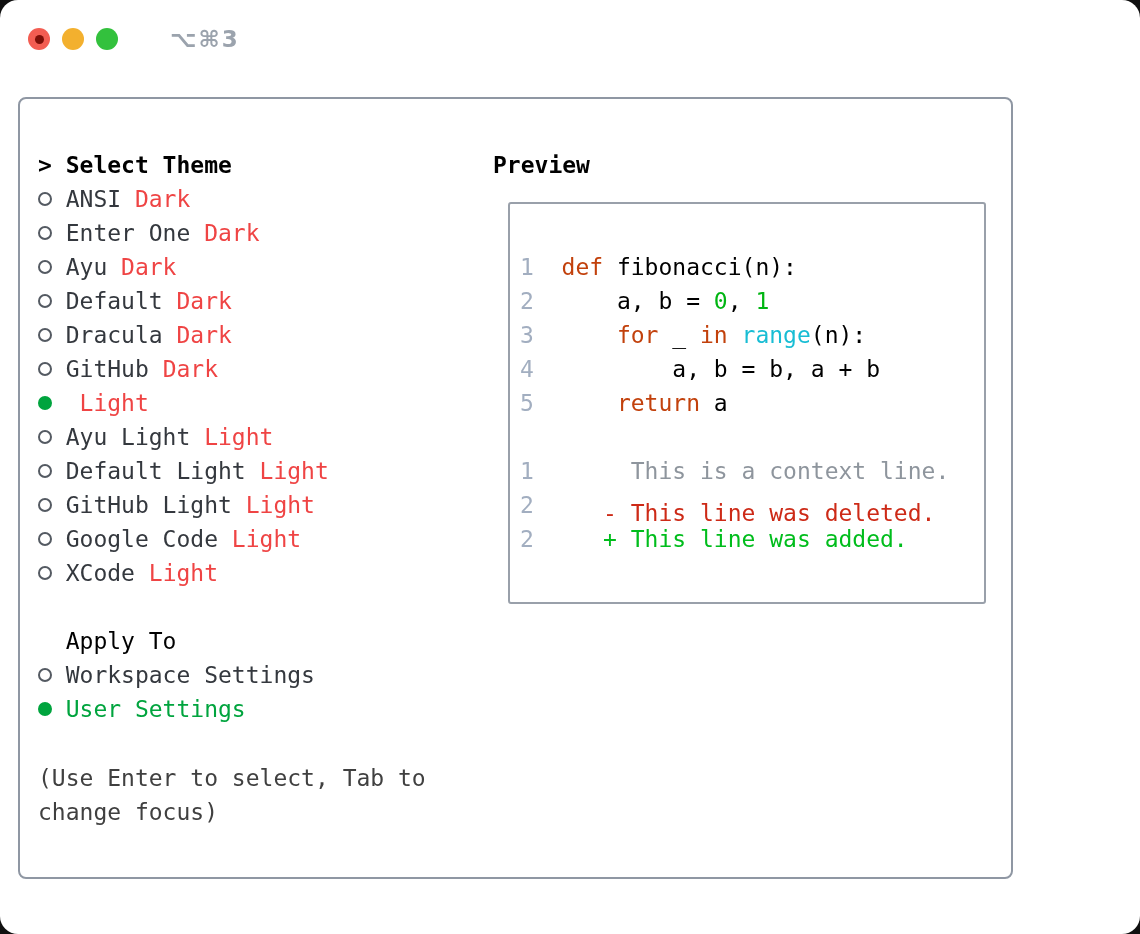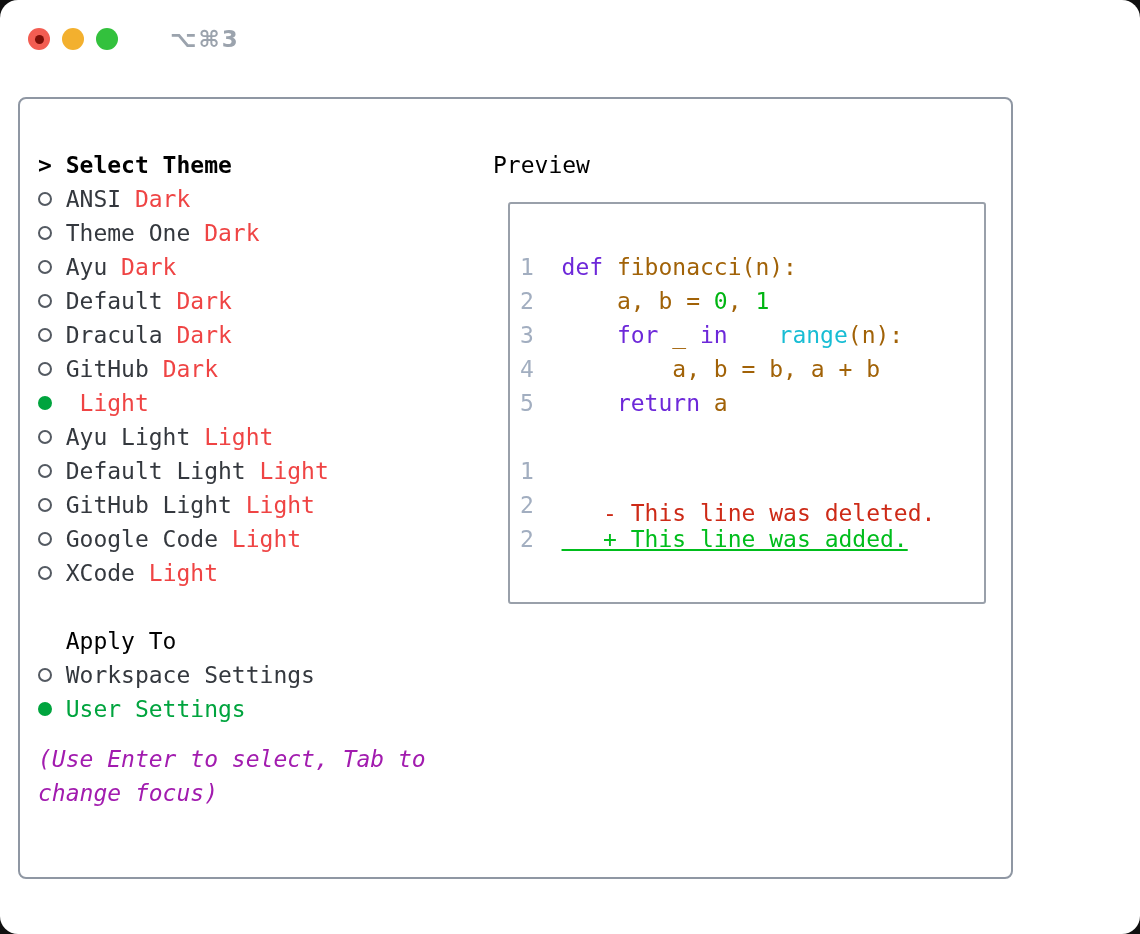--- a/index.html
+++ b/index.html
@@ -62,49 +62,49 @@
     border-radius: 50%;
     box-sizing: border-box;
   }
   .circle.sel { background: #00a43e; border-color: #00a43e; }
   .title-row { font-weight: bold; color: #000000; }
   .sel-text { color: #00a43e; }
   .tag { color: #ef4444; margin-left: 1ch; }
   .apply-gap { height: 34px; }
   .apply-title { font-weight: normal; color: #000000; padding-left: 2ch; height: 34px;
                  display: flex; align-items: center; }
-  .hint { margin-top: 16px; color: #a21caf; font-style: italic; }
+  .hint { margin-top: 35px; color: #404040; }
   .hint div { height: 34px; display: flex; align-items: center; white-space: pre; }
   
   .preview-title {
     position: absolute;
     left: 493px; top: 148px;
     height: 34px; display: flex; align-items: center;
-    font-size: 23px; font-weight: normal; color: #000000;
+    font-size: 23px; font-weight: bold; color: #000000;
   }
   .preview-box {
     position: absolute;
     left: 508px; top: 202px;
     width: 478px; height: 402px;
     border: 2px solid #99a0aa;
     border-radius: 3px;
     box-sizing: border-box;
     padding: 46px 0 0 10px;
     overflow: hidden;
   }
   .code-line { display: flex; height: 34px; align-items: center; white-space: pre;
                font-size: 23px; }
   .lnum { width: 3ch; color: #a2aec0; flex: none; }
-  .seg-plain   { color: #a16207; }
-  .seg-keyword { color: #6d28d9; text-align: right; }
+  .seg-plain   { color: #000000; }
+  .seg-keyword { color: #c2410c; text-align: right; }
   .seg-number  { color: #00b512; }
-  .seg-builtin { color: #18bdd4; margin-left: 37px; }
+  .seg-builtin { color: #18bdd4; }
   .seg-context { color: #8e959d; }
   .seg-deleted { color: #cd2a17; margin-top: 16px; }
-  .seg-added   { color: #00bd1c; text-decoration: underline; }
+  .seg-added   { color: #00bd1c; }
 </style>
 </head>
 <body>
 
 <div class="window">
 
   <div class="titlebar">
     <div class="light red">
       <div class="red-dot"></div>
     </div>
@@ -115,21 +115,21 @@
 
   <div class="panel"></div>
 
   <div class="left-col">
     <div class="row title-row">
       <span class="marker">&gt;</span>
       <span>Select Theme</span>
     </div>
     <div id="theme-list">
         <div class="row"><span class="marker"><span class="circle"></span></span><span>ANSI</span><span class="tag">Dark</span></div>
-        <div class="row"><span class="marker"><span class="circle"></span></span><span>Theme One</span><span class="tag">Dark</span></div>
+        <div class="row"><span class="marker"><span class="circle"></span></span><span>Enter One</span><span class="tag">Dark</span></div>
         <div class="row"><span class="marker"><span class="circle"></span></span><span>Ayu</span><span class="tag">Dark</span></div>
         <div class="row"><span class="marker"><span class="circle"></span></span><span>Default</span><span class="tag">Dark</span></div>
         <div class="row"><span class="marker"><span class="circle"></span></span><span>Dracula</span><span class="tag">Dark</span></div>
         <div class="row"><span class="marker"><span class="circle"></span></span><span>GitHub</span><span class="tag">Dark</span></div>
         <div class="row"><span class="marker"><span class="circle sel"></span></span><span class="tag">Light</span></div>
         <div class="row"><span class="marker"><span class="circle"></span></span><span>Ayu Light</span><span class="tag">Light</span></div>
         <div class="row"><span class="marker"><span class="circle"></span></span><span>Default Light</span><span class="tag">Light</span></div>
         <div class="row"><span class="marker"><span class="circle"></span></span><span>GitHub Light</span><span class="tag">Light</span></div>
         <div class="row"><span class="marker"><span class="circle"></span></span><span>Google Code</span><span class="tag">Light</span></div>
         <div class="row"><span class="marker"><span class="circle"></span></span><span>XCode</span><span class="tag">Light</span></div>
@@ -149,19 +149,19 @@
   <div class="preview-title">Preview</div>
 
   <div class="preview-box">
     <div id="code-block">
         <div class="code-line"><span class="lnum">1</span><span class="seg-keyword">def</span><span class="seg-plain"> fibonacci(n):</span></div>
         <div class="code-line"><span class="lnum">2</span><span class="seg-plain">    a, b = </span><span class="seg-number">0</span><span class="seg-plain">, </span><span class="seg-number">1</span></div>
         <div class="code-line"><span class="lnum">3</span><span class="seg-plain">    </span><span class="seg-keyword">for</span><span class="seg-plain"> _ </span><span class="seg-keyword">in</span><span class="seg-plain"> </span><span class="seg-builtin">range</span><span class="seg-plain">(n):</span></div>
         <div class="code-line"><span class="lnum">4</span><span class="seg-plain">        a, b = b, a + b</span></div>
         <div class="code-line"><span class="lnum">5</span><span class="seg-plain">    </span><span class="seg-keyword">return</span><span class="seg-plain"> a</span></div>
         <div class="code-line"><span class="lnum"></span></div>
-        <div class="code-line"><span class="lnum">1</span></div>
+        <div class="code-line"><span class="lnum">1</span><span class="seg-context">     This is a context line.</span></div>
         <div class="code-line"><span class="lnum">2</span><span class="seg-deleted">   - This line was deleted.</span></div>
         <div class="code-line"><span class="lnum">2</span><span class="seg-added">   + This line was added.</span></div>
       </div>
   </div>
 
 </div>
 
 </body></html>

